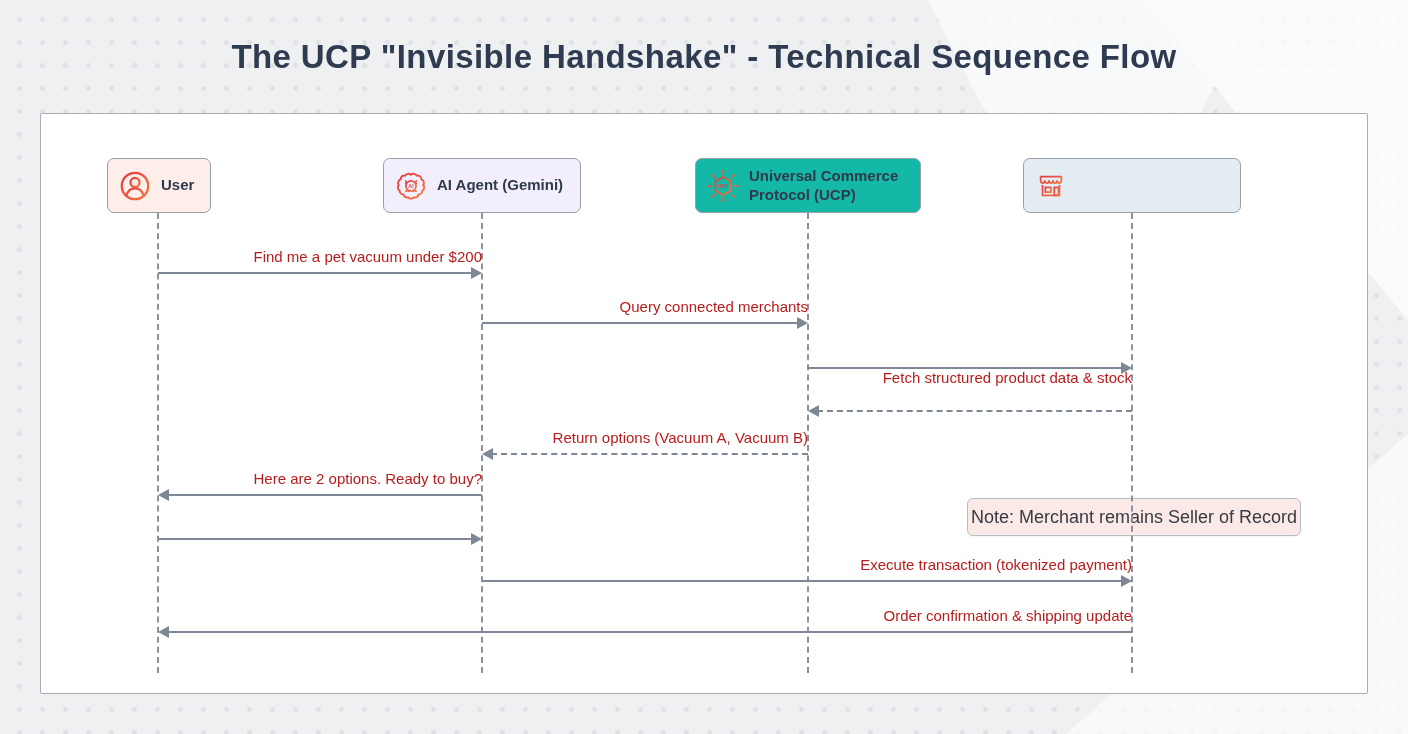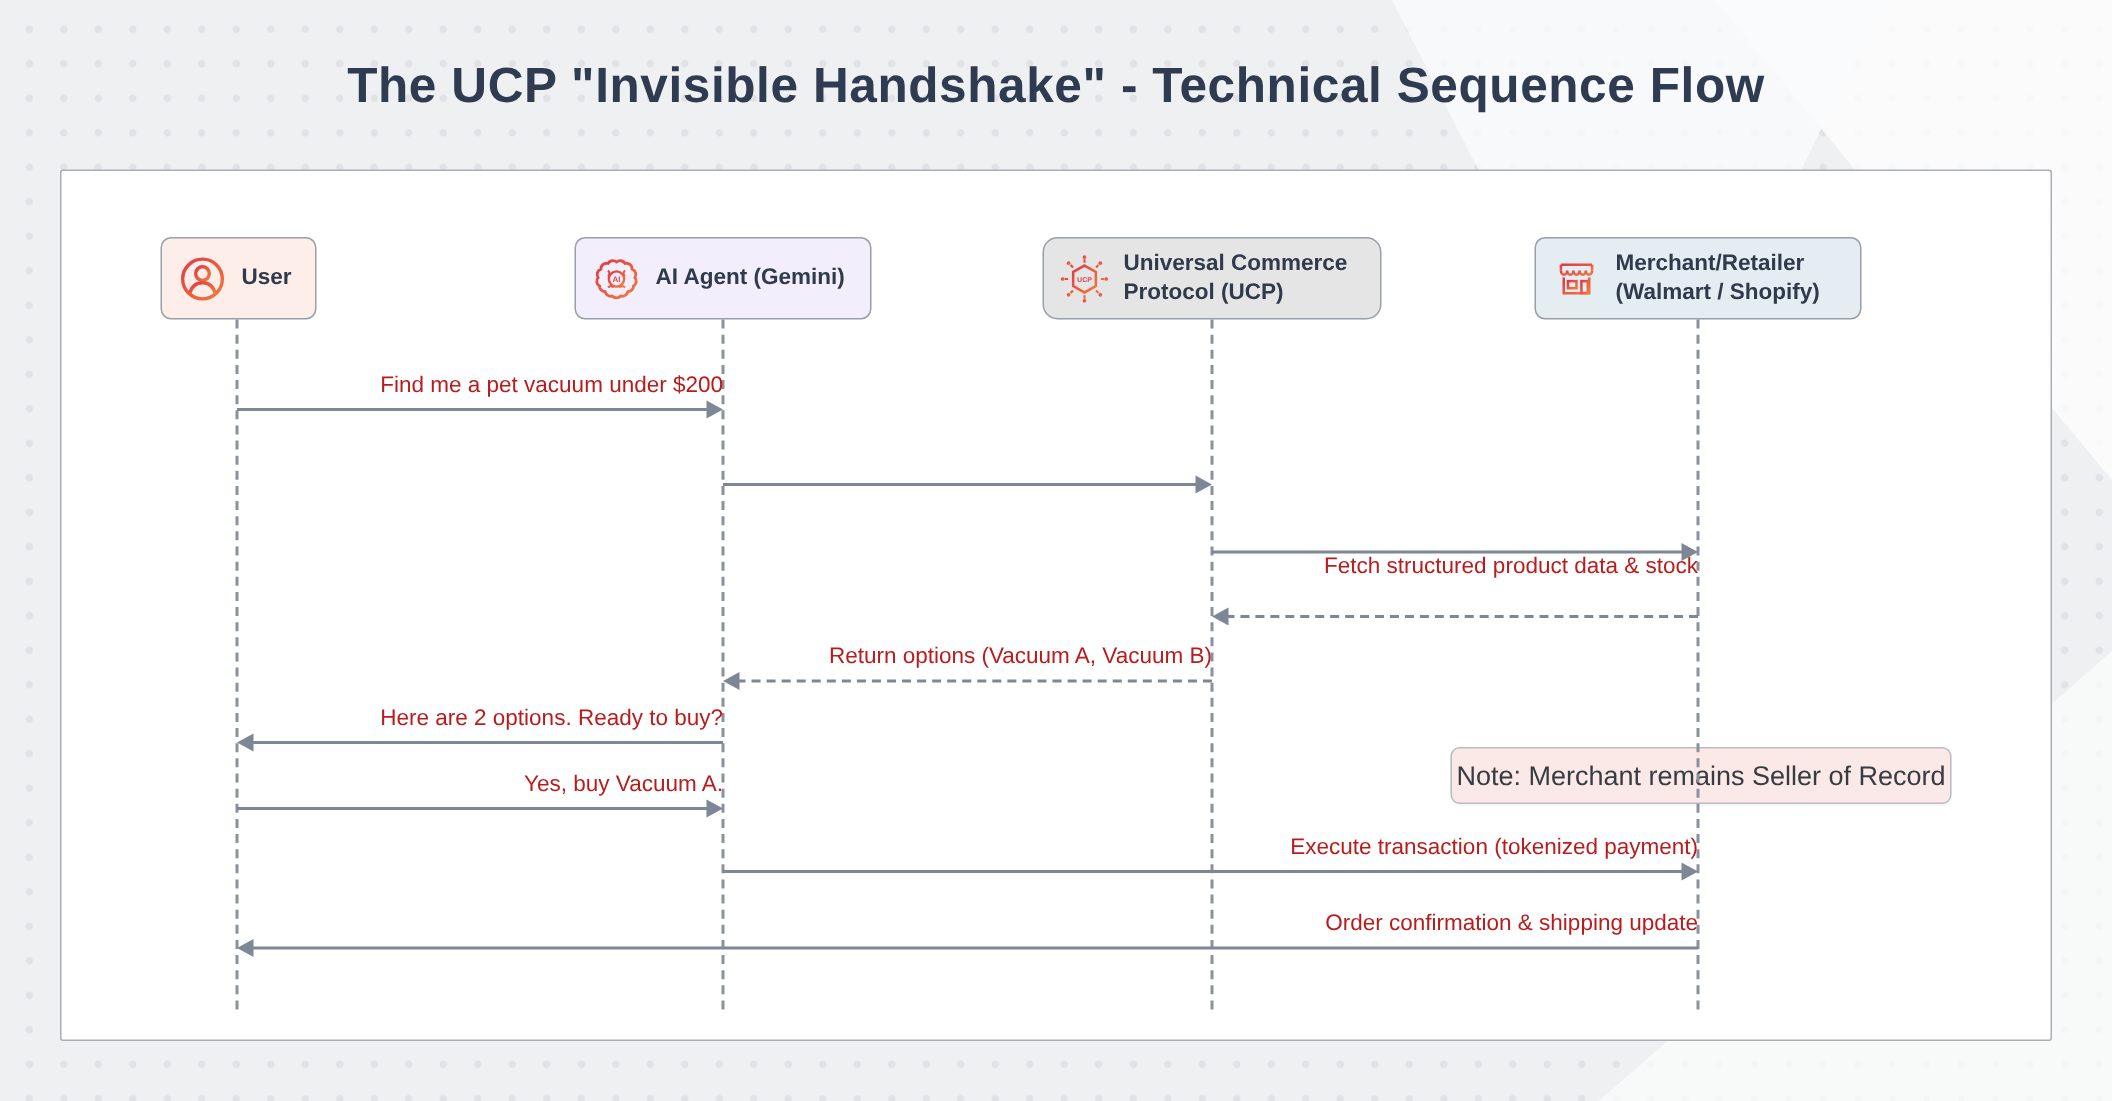--- a/index.html
+++ b/index.html
@@ -121,21 +121,21 @@
           </defs>
     <path d="M18 6 a4 4 0 0 0 -6 1 a4 4 0 0 0 -5 4 a4 4 0 0 0 -2 6 a4 4 0 0 0 1 6 a4 4 0 0 0 4 4 a4 4 0 0 0 5 3 a4 4 0 0 0 6 0 a4 4 0 0 0 5 -3 a4 4 0 0 0 4 -4 a4 4 0 0 0 1 -6 a4 4 0 0 0 -2 -6 a4 4 0 0 0 -5 -4 a4 4 0 0 0 -6 -1 z" fill="none" stroke="url(#gb)" stroke-width="2"></path>
     <path d="M12 12 q2 2 0 4 M24 12 q-2 2 0 4 M12 24 q2 -2 4 0 M24 24 q-2 -2 -4 0" fill="none" stroke="url(#gb)" stroke-width="1.4"></path>
     <circle cx="18" cy="18" r="5.4" fill="none" stroke="url(#gb)" stroke-width="1.7"></circle>
     <text x="18" y="20.2" font-size="5.6" font-weight="bold" text-anchor="middle" fill="#e04545" font-family="Liberation Sans, sans-serif">AI</text>
         </svg>
       </span>
       <span>AI Agent (Gemini)</span>
     </div>
     <div class="lifeline" style="left: 766px; border-left-color: rgb(138, 146, 157);"></div>
-    <div class="actor" style="left: 654px; width: 226px; background: #e5e5e5; border-radius: 10px;">
+    <div class="actor" style="left: 654px; width: 226px; background: #14b8a6;">
       <span class="aicon">
         <svg width="34" height="34" viewBox="0 0 36 36">
           <defs>
             <linearGradient id="gc" x1="0" y1="0" x2="1" y2="1">
   <stop offset="0" stop-color="#e23a44"></stop>
   <stop offset="1" stop-color="#f2793c"></stop>
             </linearGradient>
           </defs>
     <polygon points="18,8.5 26,13 26,23 18,27.5 10,23 10,13" fill="none" stroke="url(#gc)" stroke-width="1.8"></polygon>
     <text x="18" y="19.8" font-size="5" font-weight="bold" text-anchor="middle" fill="#e04545" font-family="Liberation Sans, sans-serif">UCP</text>
@@ -166,39 +166,38 @@
   <stop offset="1" stop-color="#f2793c"></stop>
             </linearGradient>
           </defs>
     <path d="M7 8 H29 M7 8 V12 M29 8 V12" fill="none" stroke="url(#gs)" stroke-width="1.8"></path>
     <path d="M7 12 a2.2 3 0 0 0 4.4 0 a2.2 3 0 0 0 4.4 0 a2.2 3 0 0 0 4.4 0 a2.2 3 0 0 0 4.4 0 a2.2 3 0 0 0 4.4 0" fill="none" stroke="url(#gs)" stroke-width="1.8"></path>
     <path d="M9 17 V28 H27 V17" fill="none" stroke="url(#gs)" stroke-width="1.8"></path>
     <rect x="12" y="19.5" width="6" height="5" fill="none" stroke="url(#gs)" stroke-width="1.8"></rect>
     <rect x="21.5" y="19.5" width="4.5" height="8.5" fill="none" stroke="url(#gs)" stroke-width="1.8"></rect>
         </svg>
       </span>
-      <span>Merchant/Retailer (Walmart / Shopify)</span>
     </div>
     <div class="msg-label" style="left: 117px; width: 324px; top: 134px;">Find me a pet vacuum under $200</div>
     <div class="msg-line solid" style="left: 117px; width: 315px; top: 158px;"></div>
     <div class="arrowhead right" style="top: 153px; left: 430px;"></div>
+    <div class="msg-label" style="left: 441px; width: 326px; top: 184px;">Query connected merchants</div>
     <div class="msg-line solid" style="left: 441px; width: 317px; top: 208px;"></div>
     <div class="arrowhead right" style="top: 203px; left: 756px;"></div>
     <div class="msg-label" style="left: 767px; width: 324px; top: 229px; margin-top: 26px;">Fetch structured product data &amp; stock</div>
     <div class="msg-line solid" style="left: 767px; width: 315px; top: 253px;"></div>
     <div class="arrowhead right" style="top: 248px; left: 1080px;"></div>
     <div class="msg-line dashed" style="left: 776px; width: 315px; top: 296px;"></div>
     <div class="arrowhead left" style="top: 291px; left: 767px;"></div>
     <div class="msg-label" style="left: 441px; width: 326px; top: 315px;">Return options (Vacuum A, Vacuum B)</div>
     <div class="msg-line dashed" style="left: 450px; width: 317px; top: 339px;"></div>
     <div class="arrowhead left" style="top: 334px; left: 441px;"></div>
     <div class="msg-label" style="left: 117px; width: 324px; top: 356px;">Here are 2 options. Ready to buy?</div>
     <div class="msg-line solid" style="left: 126px; width: 315px; top: 380px;"></div>
     <div class="arrowhead left" style="top: 375px; left: 117px;"></div>
-    <div class="msg-label" style="left: 117px; width: 324px; top: 400px;">Yes, buy Vacuum A.</div>
     <div class="msg-line solid" style="left: 117px; width: 315px; top: 424px;"></div>
     <div class="arrowhead right" style="top: 419px; left: 430px;"></div>
     <div class="msg-label" style="left: 441px; width: 650px; top: 442px;">Execute transaction (tokenized payment)</div>
     <div class="msg-line solid" style="left: 441px; width: 641px; top: 466px;"></div>
     <div class="arrowhead right" style="top: 461px; left: 1080px;"></div>
     <div class="msg-label" style="left: 117px; width: 974px; top: 493px;">Order confirmation &amp; shipping update</div>
     <div class="msg-line solid" style="left: 126px; width: 965px; top: 517px;"></div>
     <div class="arrowhead left" style="top: 512px; left: 117px;"></div>
   </div>
 

